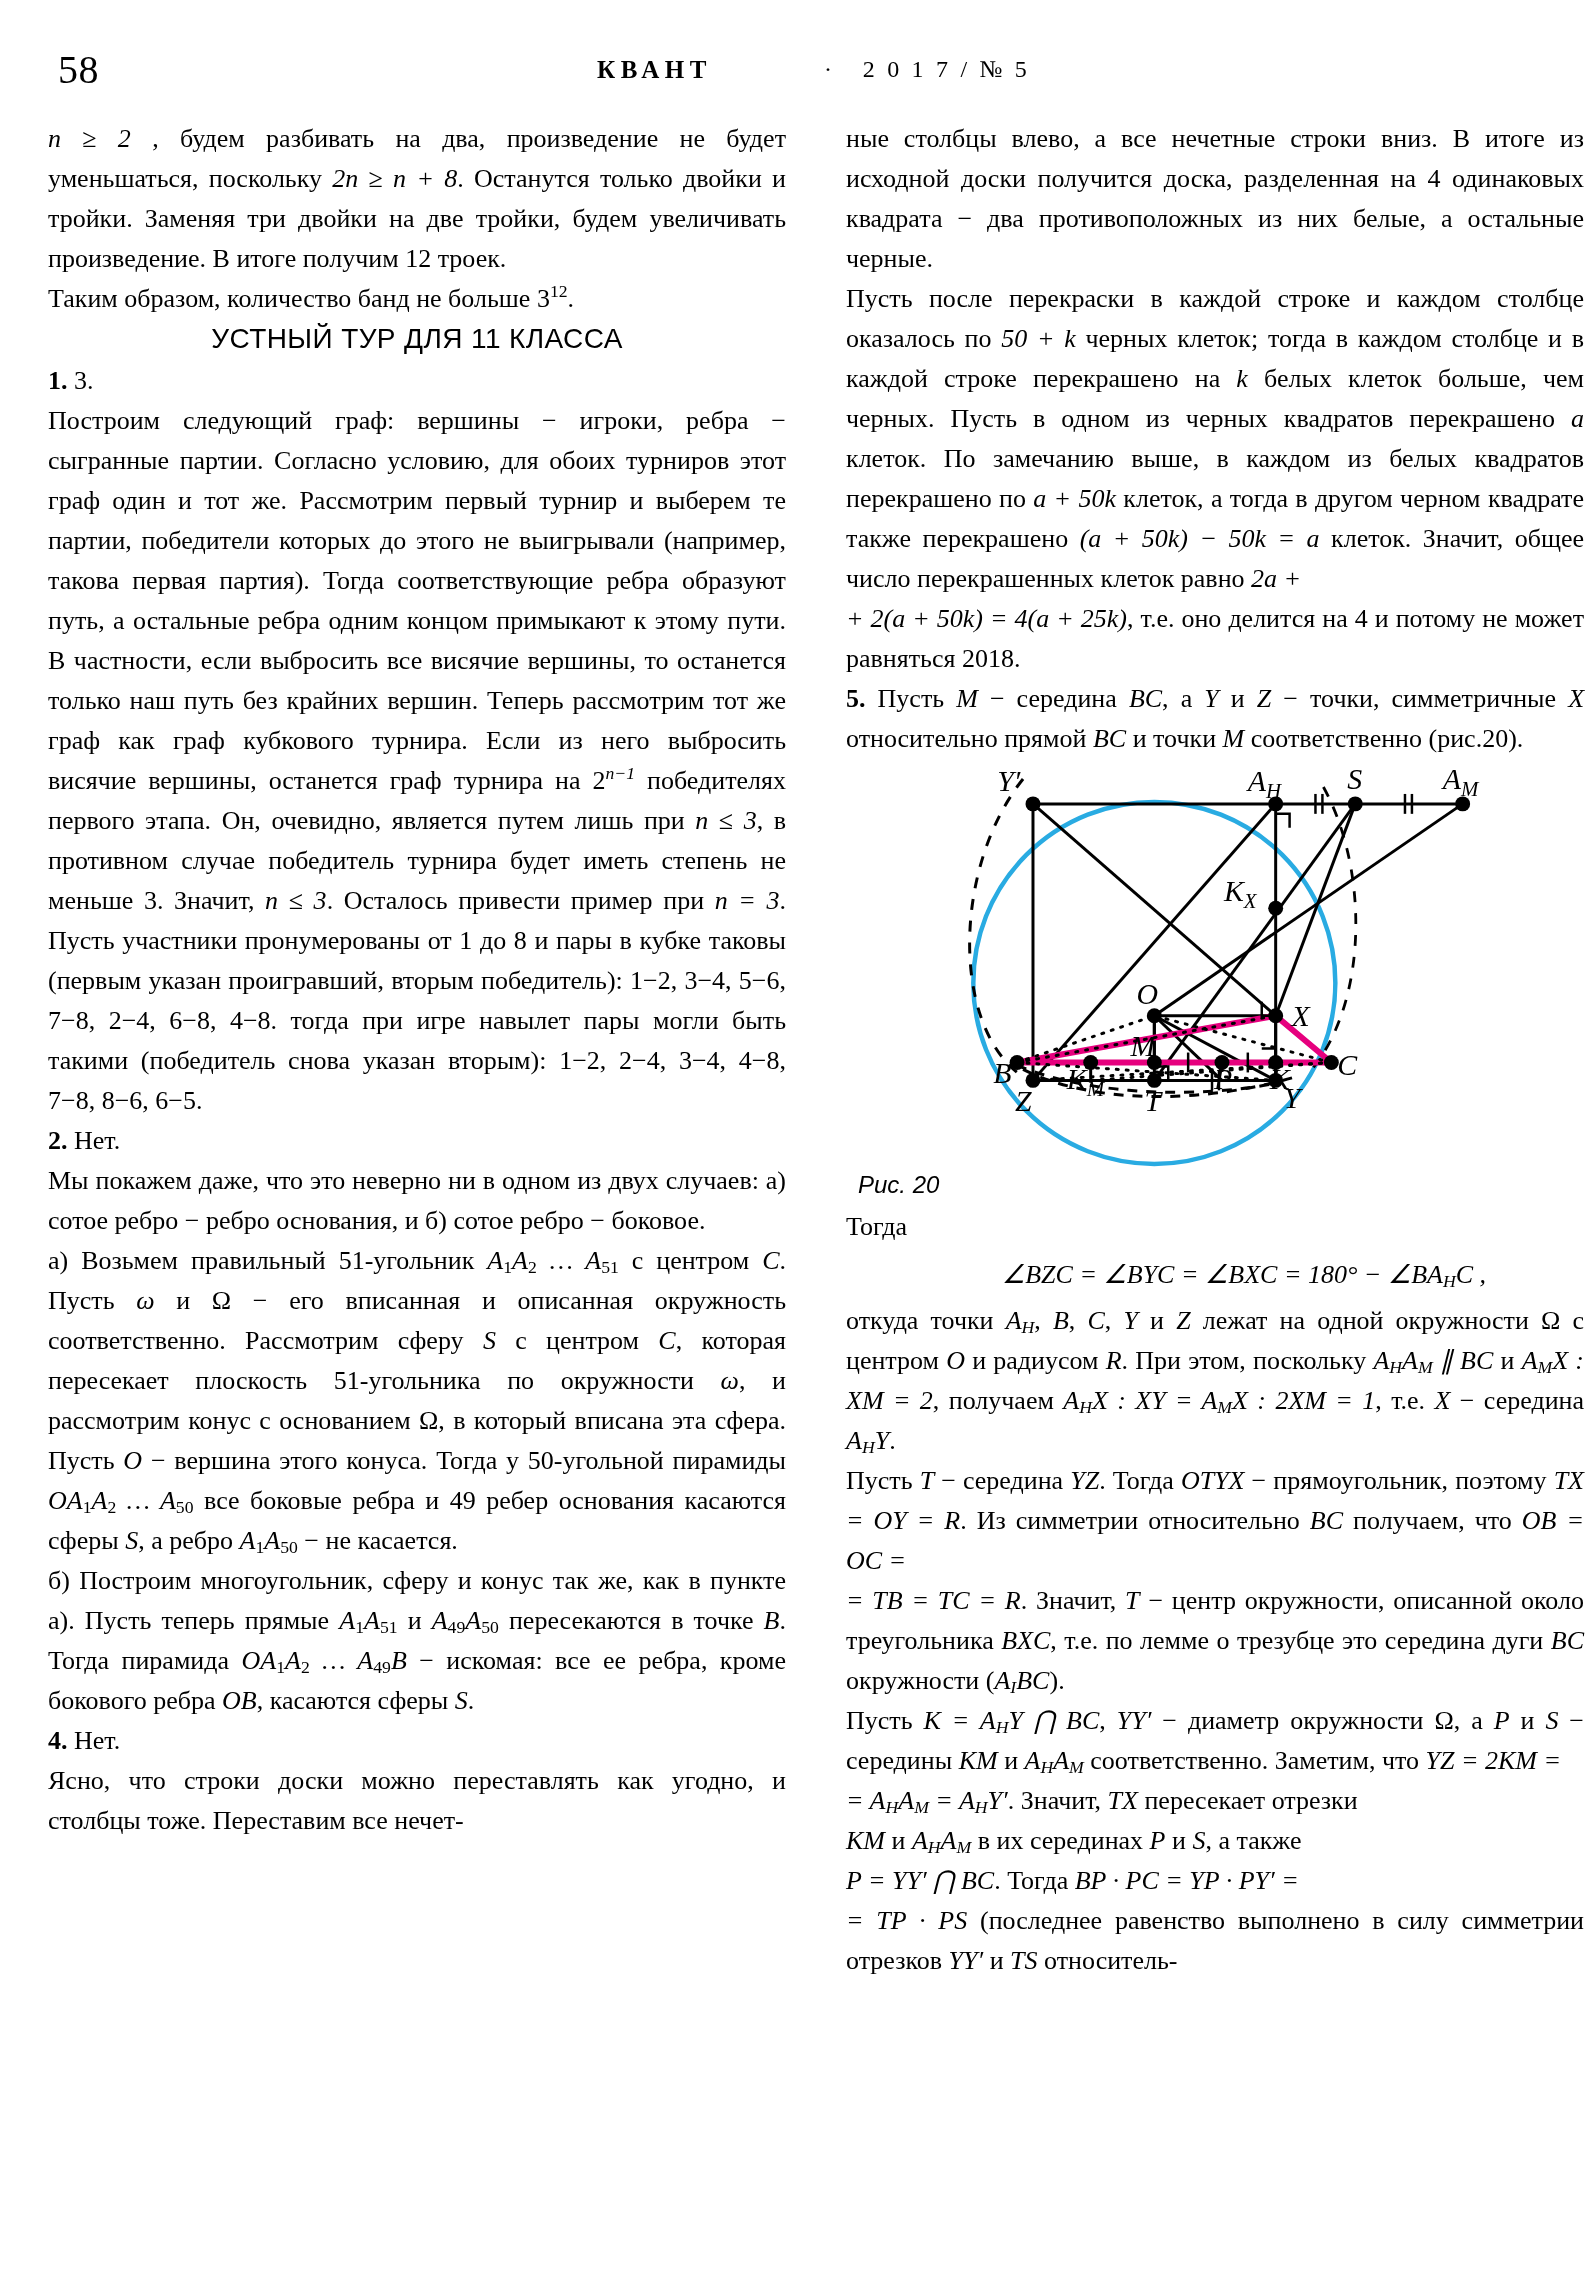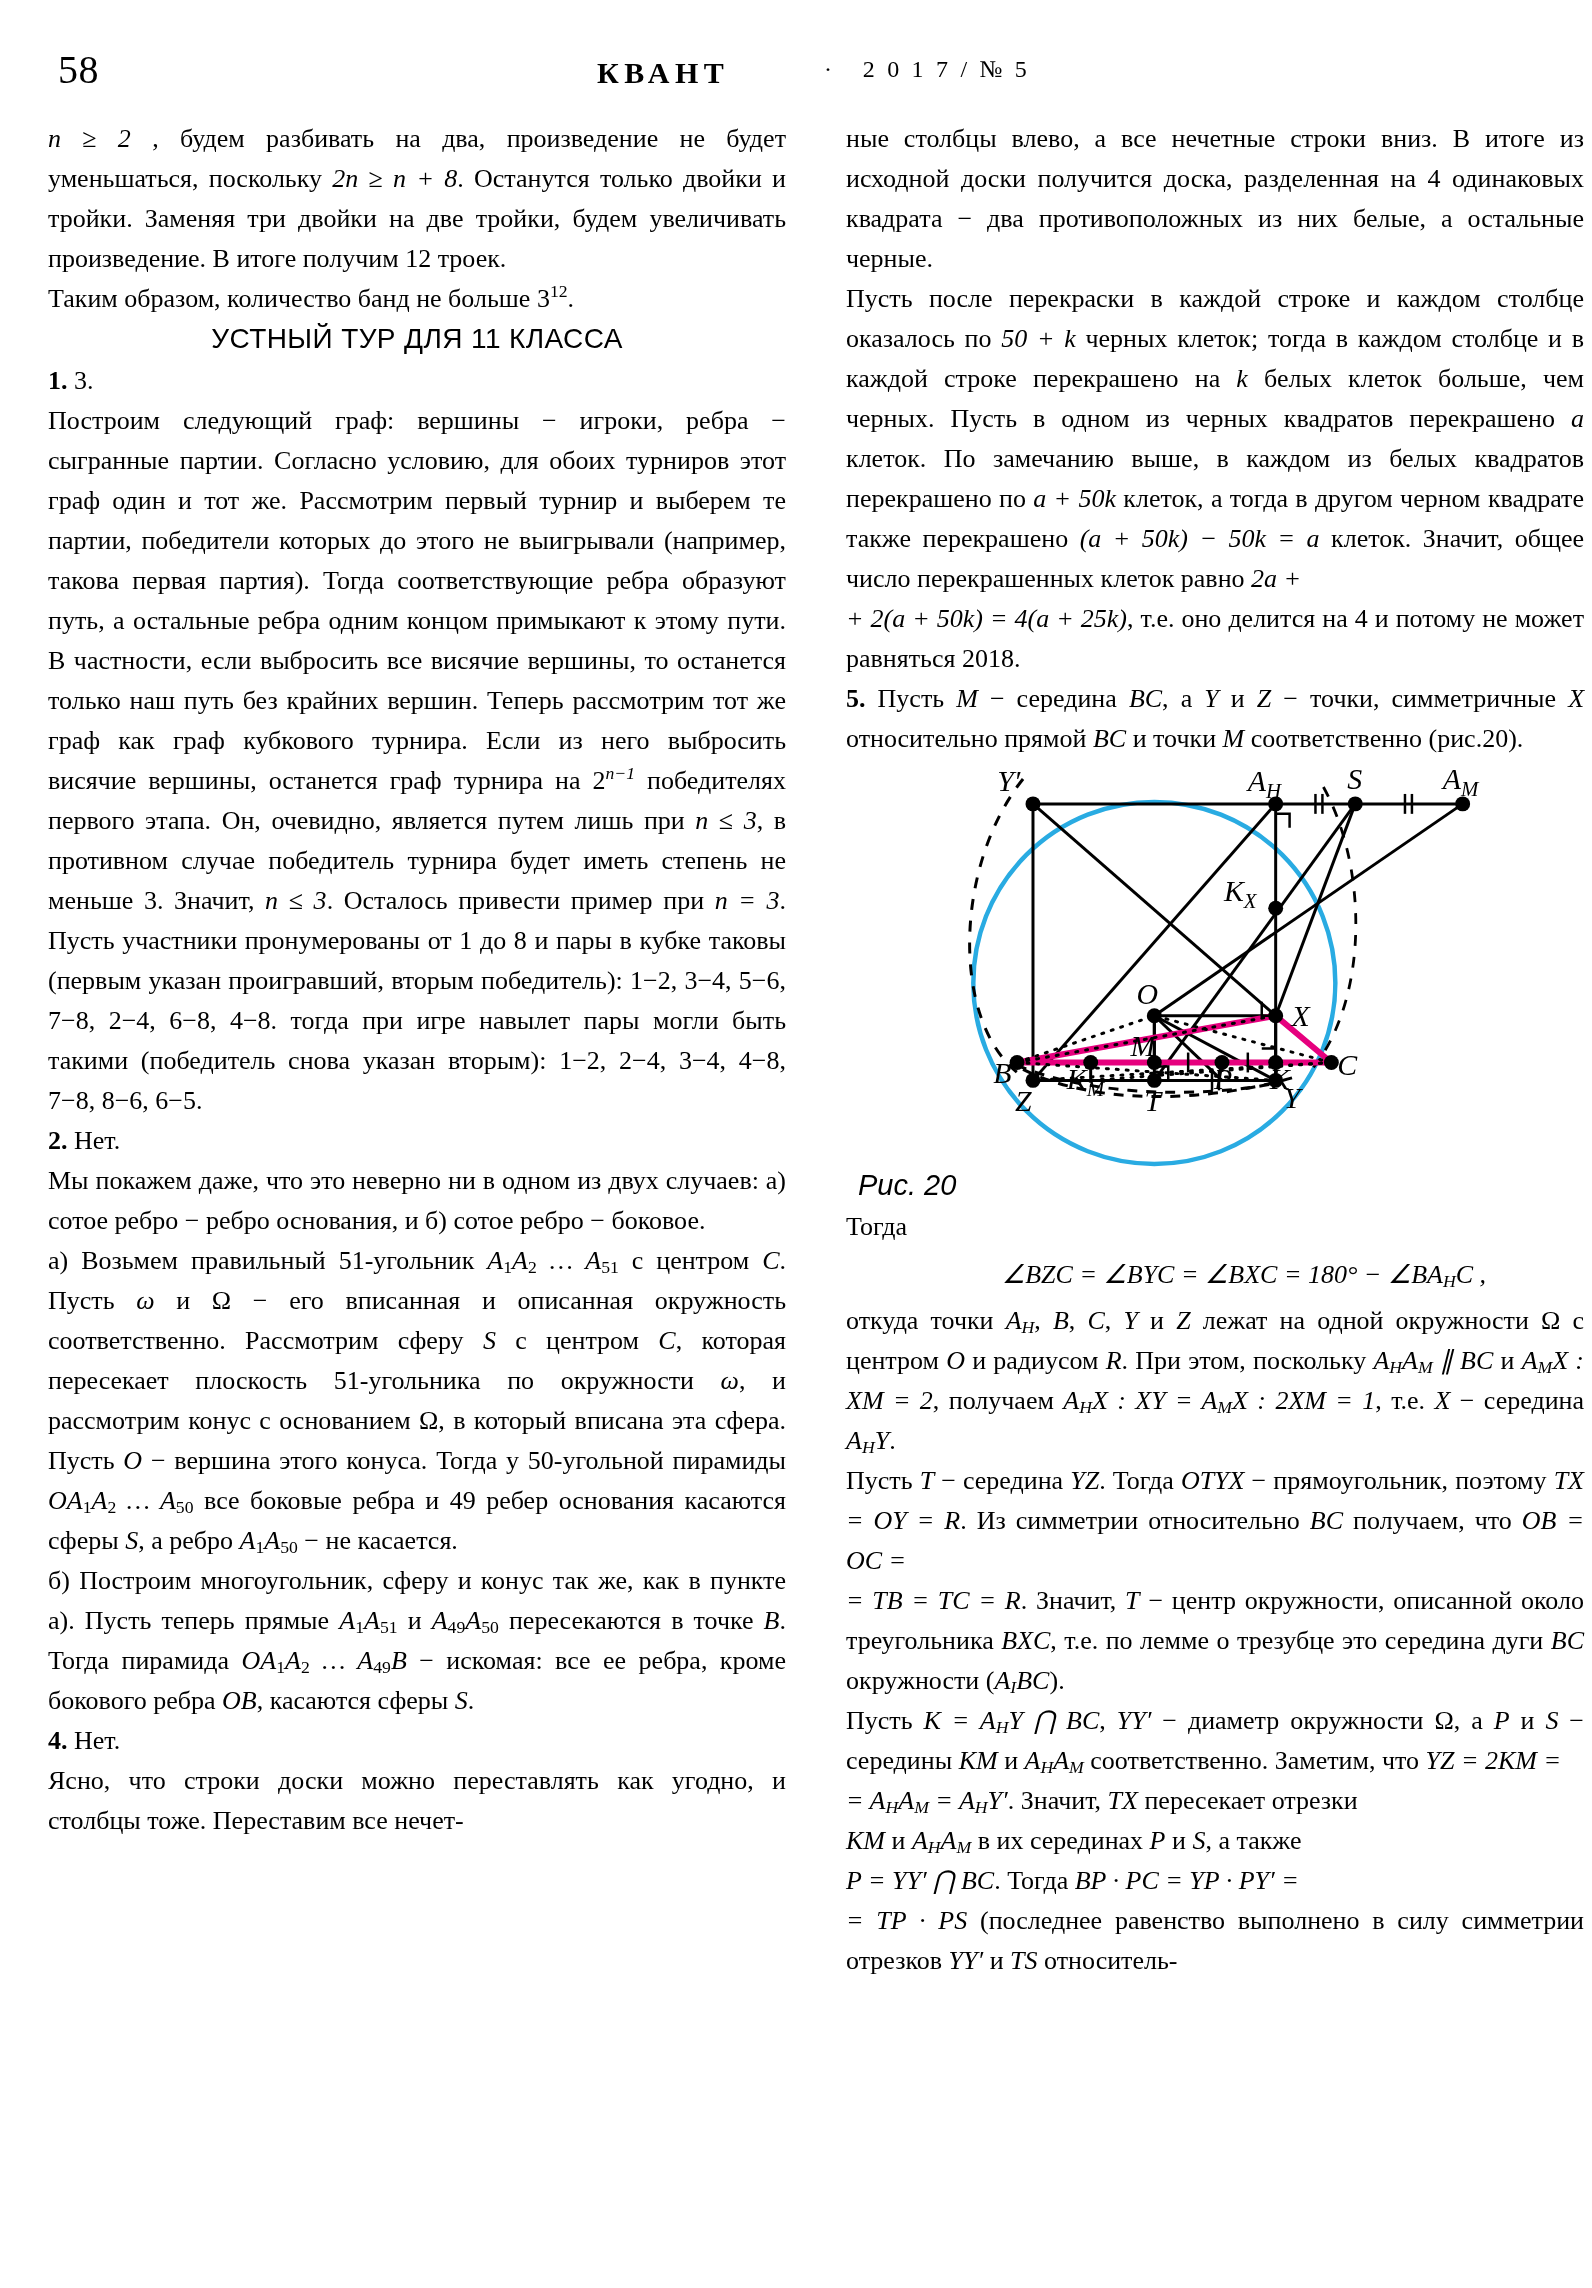--- a/index.html
+++ b/index.html
@@ -29,21 +29,21 @@
     position: absolute;
     left: 58px;
     top: 16px;
     font-size: 40px;
     letter-spacing: 0.5px;
   }
   .journal {
     position: absolute;
     left: 597px;
     top: 26px;
-    font-size: 30px;
+    font-size: 25px;
     font-weight: bold;
     letter-spacing: 5.5px;
   }
   .issue {
     position: absolute;
     left: 824px;
     top: 26px;
     font-size: 24px;
     letter-spacing: 3.2px;
   }
@@ -93,21 +93,21 @@
   
   .figure {
     position: relative;
     width: 738px;
     height: 438px;
     margin: 10px 0 0 0;
   }
   .figcap {
     font-family: "Liberation Sans", sans-serif;
     font-style: italic;
-    font-size: 29px;
+    font-size: 24px;
     position: absolute;
     left: 12px;
     bottom: 2px;
     margin-top: 20px;
   }
   .fig-svg { position: absolute; left: 0; top: 0; }
 </style>
 </head>
 <body>
 

